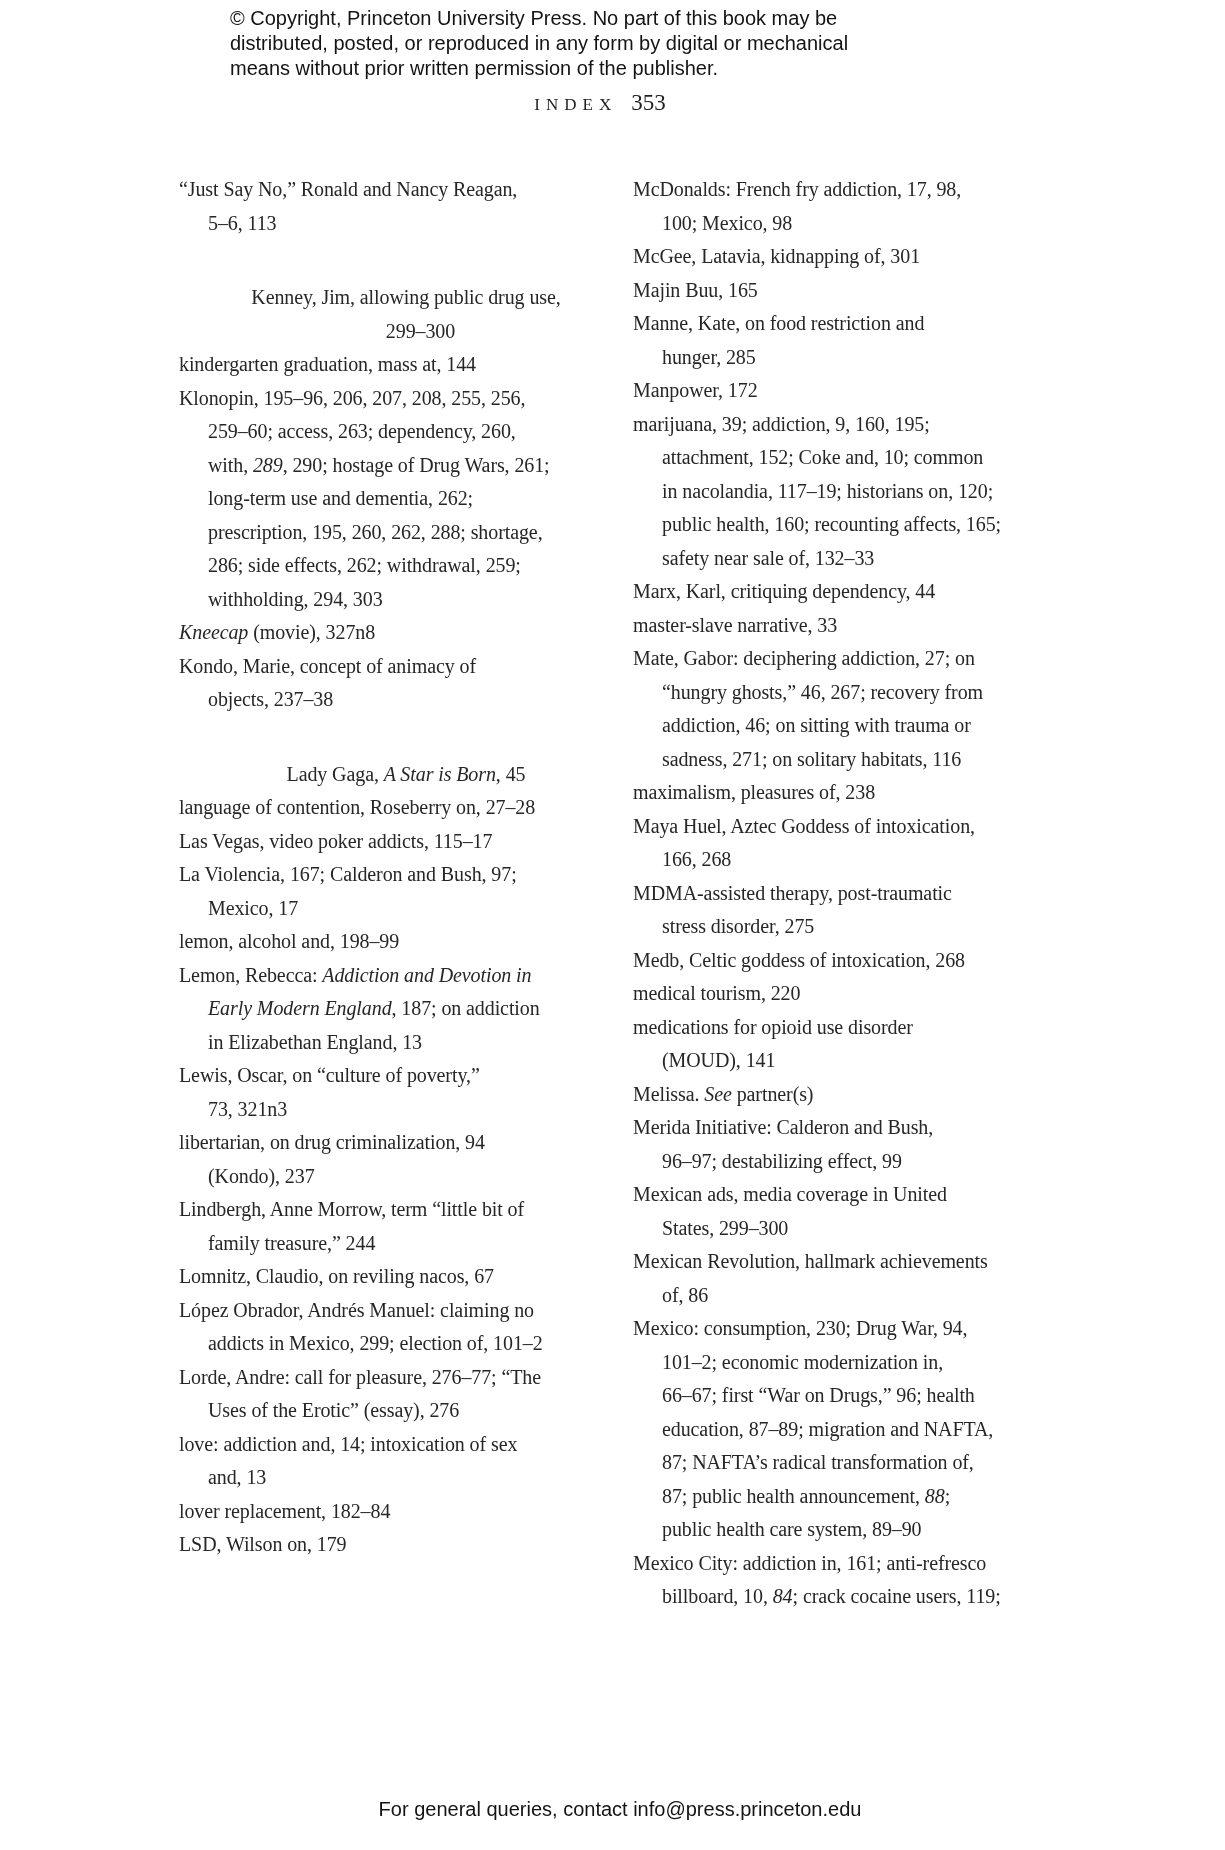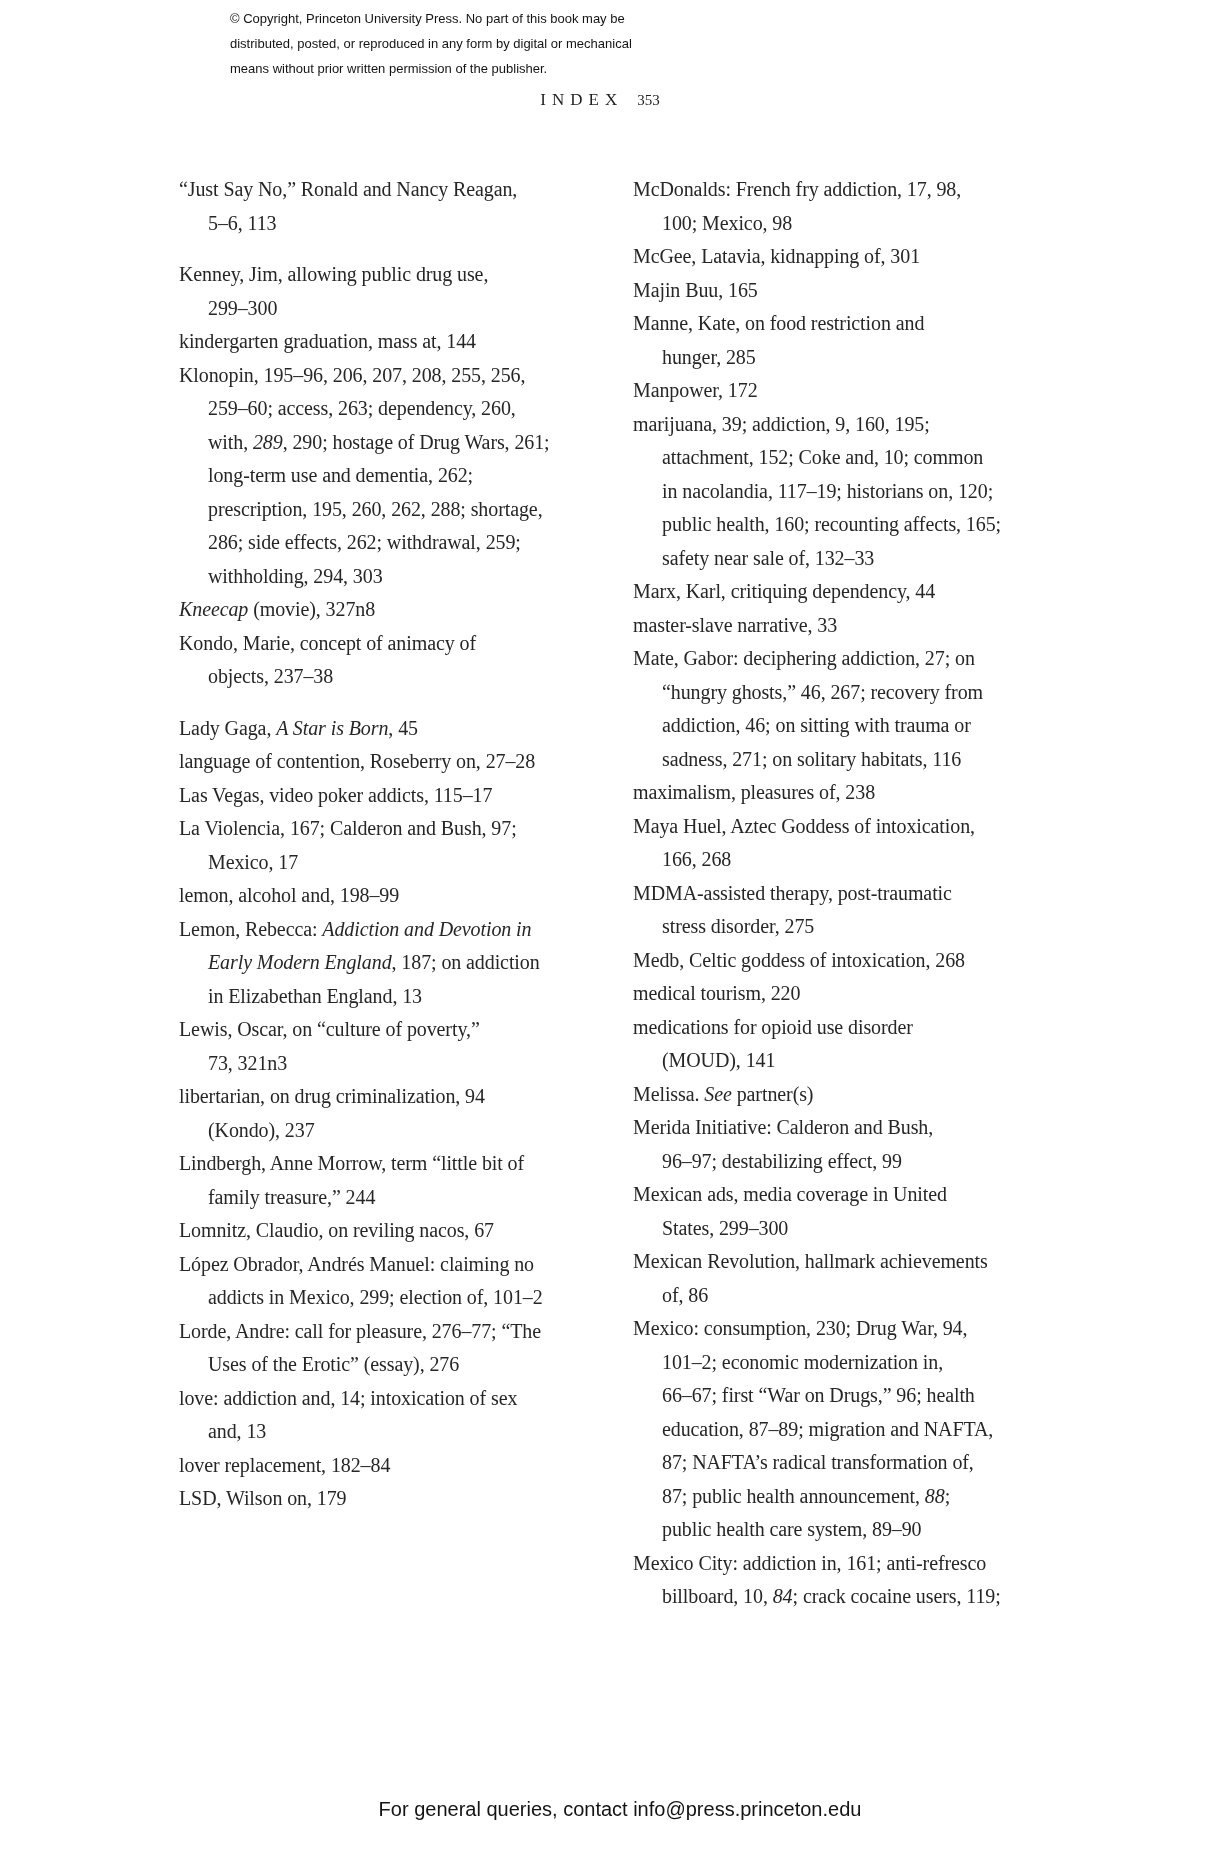--- a/index.html
+++ b/index.html
@@ -7,41 +7,41 @@
     width:1225px; height:1850px;
     background:#ffffff;
     position:relative;
     font-family:"Liberation Serif", serif;
     color:#262626;
     overflow:hidden;
   }
   .copyright {
     position:absolute; top:6px; left:230px;
     font-family:"Liberation Sans", sans-serif;
-    font-size:13px; line-height:25px; color:#141414;
+    font-size:20px; line-height:25px; color:#141414;
   }
   .pagehead {
     position:absolute; top:90px; left:0; width:1200px;
     text-align:center; color:#1f1f1f;
   }
   .idx-title {
     font-size:17px; letter-spacing:6px; font-weight:normal;
   }
   .pagenum {
-    font-size:15px; margin-left:14px;
+    font-size:23px; margin-left:14px;
   }
   .columns {
     position:absolute; top:173px; left:179px;
     display:flex;
   }
   .col { flex:0 0 auto; }
   .col-left  { width:454px; }
   .col-right { width:450px;font-family:Liberation Serif, serif; }
   .entry { }
-  .entry.gap { margin-top:18px; }
+  .entry.gap { margin-top:41px;text-align:center; }
   .line {
     font-size:20px; line-height:33.5px;
     white-space:nowrap; letter-spacing:-0.1px;
   }
   .line.cont { padding-left:29px; }
   .line em { font-style:italic; }
   .footer {
     position:absolute; top:1796px; left:0; width:1240px;
     text-align:center;
     font-family:"Liberation Sans", sans-serif;

